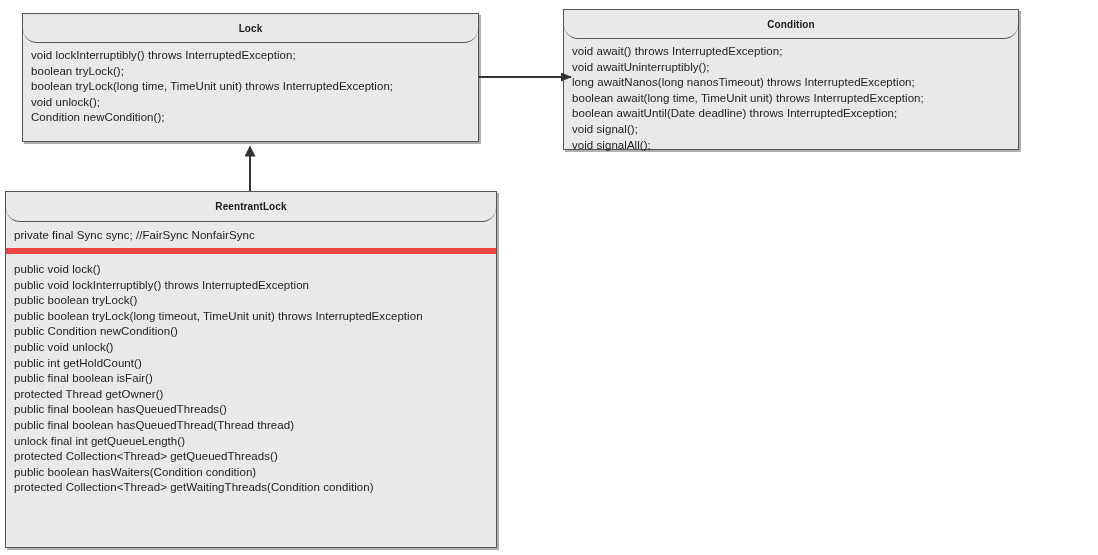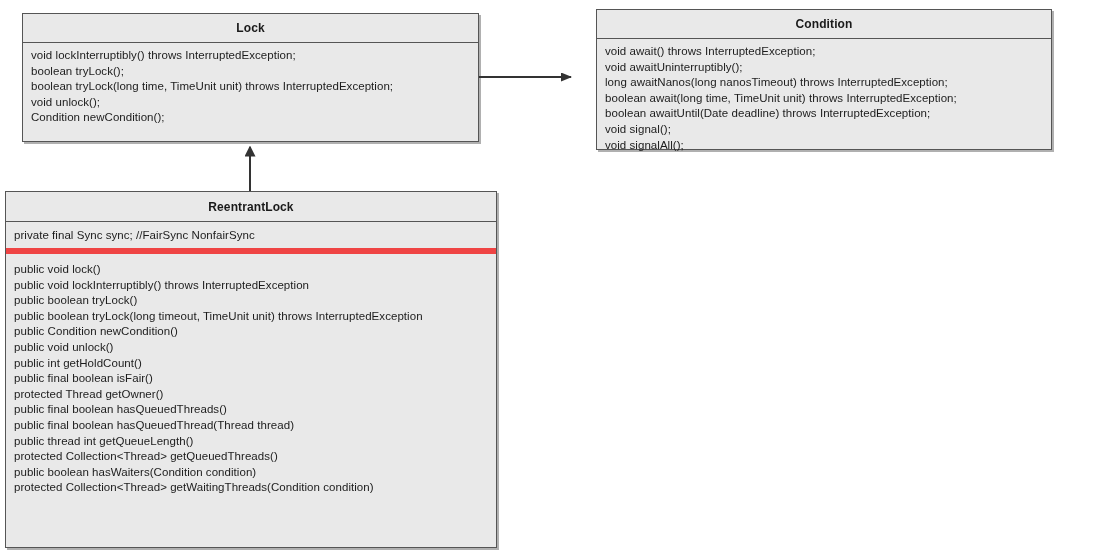--- a/index.html
+++ b/index.html
@@ -25,28 +25,29 @@
   .uml-box {
     position: absolute;
     background: #e9e9e9;
     border: 1px solid #555555;
     box-sizing: border-box;
     box-shadow: 2px 2px 0 rgba(80,80,80,0.45);
   }
   .uml-header {
     text-align: center;
     font-weight: bold;
-    font-size: 12px;
+    font-size: 10px;
     color: #1a1a1a;
     letter-spacing: 0.1px;
     border-bottom: 1px solid #555555;
     box-sizing: border-box;
     display: flex;
     align-items: center;
     justify-content: center;
+    border-radius: 14px;
   }
   .uml-section {
     box-sizing: border-box;
     padding: 4px 8px 5px 8px;
   }
   .uml-section.divided {
     border-bottom: 6px solid #ef4444;
   }
   .uml-line {
     font-size: 11.5px;
@@ -61,21 +62,21 @@
     left: 22px;
     top: 13px;
     width: 457px;
     height: 129px;
   }
   #box-lock .uml-header { height: 29px; }
   #box-lock .uml-section { height: 99px; padding-top: 5px; }
 
   
   #box-condition {
-    left: 596px;
+    left: 563px;
     top: 9px;
     width: 456px;
     height: 141px;
   }
   #box-condition .uml-header { height: 29px; }
   #box-condition .uml-section { height: 111px; padding-top: 5px; }
 
   
   #box-reentrantlock {
     left: 5px;
@@ -137,21 +138,21 @@
       <div class="uml-line">public void lockInterruptibly() throws InterruptedException</div>
       <div class="uml-line">public boolean tryLock()</div>
       <div class="uml-line">public boolean tryLock(long timeout, TimeUnit unit) throws InterruptedException</div>
       <div class="uml-line">public Condition newCondition()</div>
       <div class="uml-line">public void unlock()</div>
       <div class="uml-line">public int getHoldCount()</div>
       <div class="uml-line">public final boolean isFair()</div>
       <div class="uml-line">protected Thread getOwner()</div>
       <div class="uml-line">public final boolean hasQueuedThreads()</div>
       <div class="uml-line">public final boolean hasQueuedThread(Thread thread)</div>
-      <div class="uml-line">public thread int getQueueLength()</div>
+      <div class="uml-line">unlock final int getQueueLength()</div>
       <div class="uml-line">protected Collection&lt;Thread&gt; getQueuedThreads()</div>
       <div class="uml-line">public boolean hasWaiters(Condition condition)</div>
       <div class="uml-line">protected Collection&lt;Thread&gt; getWaitingThreads(Condition condition)</div>
     </div>
   </div>
 
   <svg class="connector" viewBox="0 0 1098 555">
     <defs>
       <marker id="arrow-filled" markerWidth="11" markerHeight="9" refX="10" refY="4.5" orient="auto" markerUnits="userSpaceOnUse">
         <path d="M0,0 L11,4.5 L0,9 z" fill="#333333"></path>

